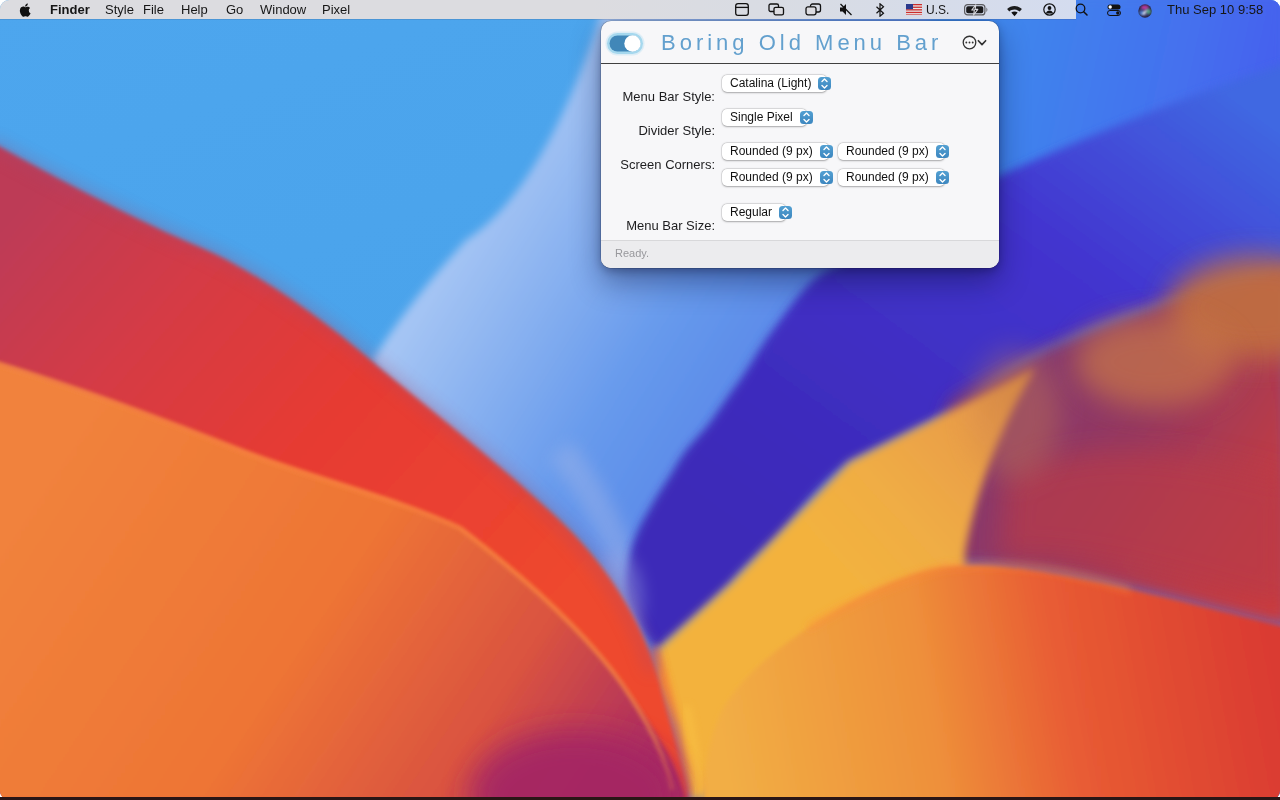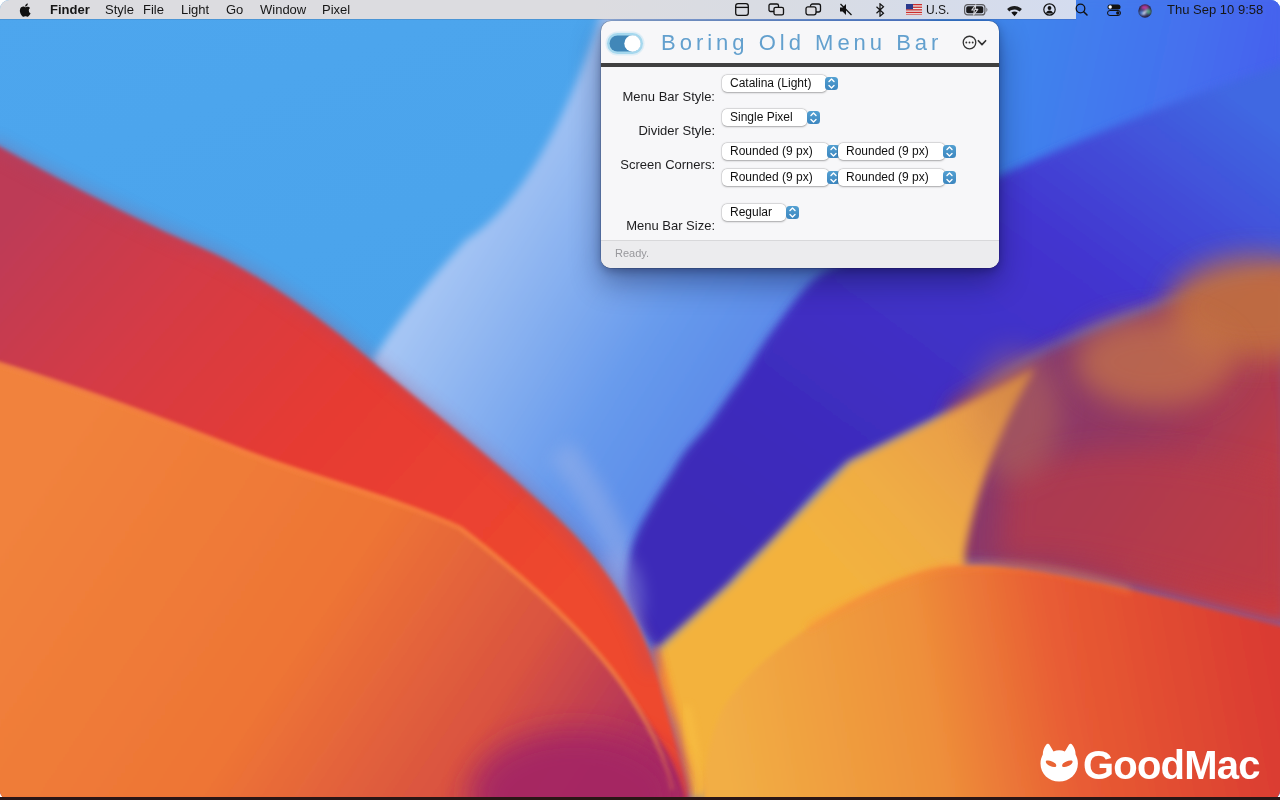--- a/index.html
+++ b/index.html
@@ -8,29 +8,29 @@
   #bottomstrip{position:absolute;left:0;top:797px;width:1280px;height:3px;background:#2a1616;}
   
   #menubar{position:absolute;left:0;top:0;width:1076px;height:19px;
     background:linear-gradient(to right,#dcdce0 0%,#dcdce0 55%,#d8dce4 75%,#d4dcef 100%);
     font-size:13px;color:#161616;z-index:30;box-shadow:0 0.5px 0 rgba(70,75,105,.35);}
   .mitem{position:absolute;top:2px;line-height:15px;white-space:nowrap;}
   
   #win{position:absolute;left:601px;top:21px;width:398px;height:247px;background:#f7f7f9;
     border-radius:10px;z-index:20;
     box-shadow:0 0 0 0.5px rgba(0,0,0,.25),0 14px 30px rgba(10,15,60,.42),0 3px 8px rgba(0,0,20,.28);}
-  #titlebar{position:absolute;left:0;top:0;width:100%;height:42px;border-bottom:4px solid #404040;}
+  #titlebar{position:absolute;left:0;top:0;width:100%;height:42px;border-bottom:1px solid #404040;}
   #wintitle{position:absolute;left:60px;top:9px;width:310px;font-size:22px;letter-spacing:4px;
     color:#63a0ce;font-weight:400;white-space:nowrap;}
   .row{position:absolute;font-size:13px;color:#1d1d1f;}
   .lbl{position:absolute;right:0;top:13px;white-space:nowrap;text-align:right;}
   .pop{position:absolute;height:17px;background:#fff;border-radius:5px;
     box-shadow:0 0 0 0.5px rgba(0,0,0,.12),0 0.5px 2px rgba(0,0,0,.28);
     font-size:12px;color:#111;display:flex;align-items:center;}
-  .pop span{padding-left:8px;padding-right:14px;white-space:nowrap;position:relative;top:-0.5px;}
+  .pop span{padding-left:8px;padding-right:7px;white-space:nowrap;position:relative;top:-0.5px;}
   .step{width:13px;height:13px;border-radius:3.5px;margin-right:2px;flex:none;
     background:linear-gradient(#53a0d2,#3c86bf);display:flex;align-items:center;justify-content:center;}
   #footer{position:absolute;left:0;bottom:0;width:100%;height:27px;background:#ececee;
     border-top:1px solid #d8d8da;border-radius:0 0 10px 10px;}
   #footer div{position:absolute;left:14px;top:6px;font-size:11px;color:#98989c;text-align:center;}
   
   #goodmac{position:absolute;left:1037px;top:739px;z-index:25;}
 </style>
 </head>
 <body>
@@ -145,37 +145,29 @@
 
     <path d="M-10,143 C60,182 140,222 200,248 C260,274 330,324 378,367 C448,424 520,482 566,530 C610,576 640,626 652,672" stroke="#a84a6e" stroke-width="10" fill="none" filter="url(#b8)" opacity="0.4"></path>
 
     <path d="M-10,361 C70,385 160,418 245,452 C325,482 395,498 460,528 C525,578 585,632 622,684
              C652,726 676,760 686,800 L-10,800 Z" fill="url(#gorange)" filter="url(#b2)"></path>
     <path d="M-10,361 C70,385 160,418 245,452 C325,482 395,498 460,528 C525,578 585,632 622,684 C648,722 665,755 672,790" stroke="#ff9a45" stroke-width="3" fill="none" filter="url(#b2)" opacity="0.9"></path>
 
     <ellipse cx="575" cy="795" rx="105" ry="65" fill="#a52864" filter="url(#b14)" opacity="0.95"></ellipse>
   </svg>
 
-  <div id="goodmac">
-    <svg width="232" height="52" viewBox="0 0 232 52">
-      <path fill="#ffffff" fill-rule="evenodd" d="M9,6 C10,4.2 11.8,4.2 12.8,6.2 L16.5,12.5 C18.4,11.7 20.2,11.3 22.2,11.3 C24.2,11.3 26,11.7 27.9,12.5 L31.6,6.2 C32.6,4.2 34.4,4.2 35.4,6 C37.3,8.5 38.6,11.8 38.6,15.5 C40,18.3 40.9,21.3 40.9,24.4 C40.9,34.6 32.6,42.5 22.2,42.5 C11.8,42.5 3.5,34.6 3.5,24.4 C3.5,21.3 4.4,18.3 5.8,15.5 C5.8,11.8 7.1,8.5 9,6 Z
-        M9.6,21.6 C11.9,20.9 16.4,22.2 18.6,24.8 C19.7,26.1 19.4,27.6 18.4,27.9 C16.1,28.6 11.6,27.1 9.5,24.6 C8.5,23.4 8.6,21.9 9.6,21.6 Z
-        M34.8,21.6 C32.5,20.9 28,22.2 25.8,24.8 C24.7,26.1 25,27.6 26,27.9 C28.3,28.6 32.8,27.1 34.9,24.6 C35.9,23.4 35.8,21.9 34.8,21.6 Z"></path>
-      <text x="46" y="40" font-family="Liberation Sans, sans-serif" font-weight="bold" font-size="40" fill="#fff" letter-spacing="-0.8">GoodMac</text>
-    </svg>
-  </div>
 
   <div id="menubar">
     <svg class="mitem" style="left:18px;top:3px" width="13" height="14" viewBox="0 0 13 14">
       <path fill="#111" d="M10.8,7.4c0-1.6,1.3-2.4,1.4-2.4c-0.8-1.1-2-1.3-2.4-1.3C8.7,3.6,7.9,4.3,7.4,4.3 C6.9,4.3,6.1,3.6,5.2,3.6C4.1,3.7,3,4.3,2.4,5.3c-1.2,2-0.3,5,0.9,6.7C3.9,12.8,4.5,13.7,5.4,13.7c0.8,0,1.1-0.5,2.1-0.5 c1,0,1.3,0.5,2.1,0.5c0.9,0,1.4-0.8,2-1.6c0.6-0.9,0.9-1.8,0.9-1.9C12.4,10.1,10.8,9.5,10.8,7.4z M9.2,2.6C9.6,2,9.9,1.2,9.8,0.4 C9.1,0.4,8.2,0.9,7.8,1.5C7.4,2,7,2.8,7.1,3.6C7.9,3.7,8.7,3.2,9.2,2.6z"></path>
     </svg>
     <div class="mitem" style="left:50px;font-weight:bold">Finder</div>
     <div class="mitem" style="left:105px">Style</div>
     <div class="mitem" style="left:143px">File</div>
-    <div class="mitem" style="left:181px">Light</div>
+    <div class="mitem" style="left:181px">Help</div>
     <div class="mitem" style="left:226px">Go</div>
     <div class="mitem" style="left:260px">Window</div>
     <div class="mitem" style="left:322px">Pixel</div>
 
     <svg class="mitem" style="left:735px;top:3px" width="14" height="13" viewBox="0 0 14 13">
         <rect x="0.7" y="0.7" width="12.6" height="11.6" rx="2.4" fill="none" stroke="#111" stroke-width="1.3"></rect>
         <line x1="0.7" y1="4.4" x2="13.3" y2="4.4" stroke="#111" stroke-width="1.3"></line>
       </svg>
     <svg class="mitem" style="left:768px;top:3px" width="18" height="13" viewBox="0 0 18 13">
         <rect x="1" y="1" width="9.5" height="7.5" rx="1.6" fill="none" stroke="#111" stroke-width="1.3"></rect>

